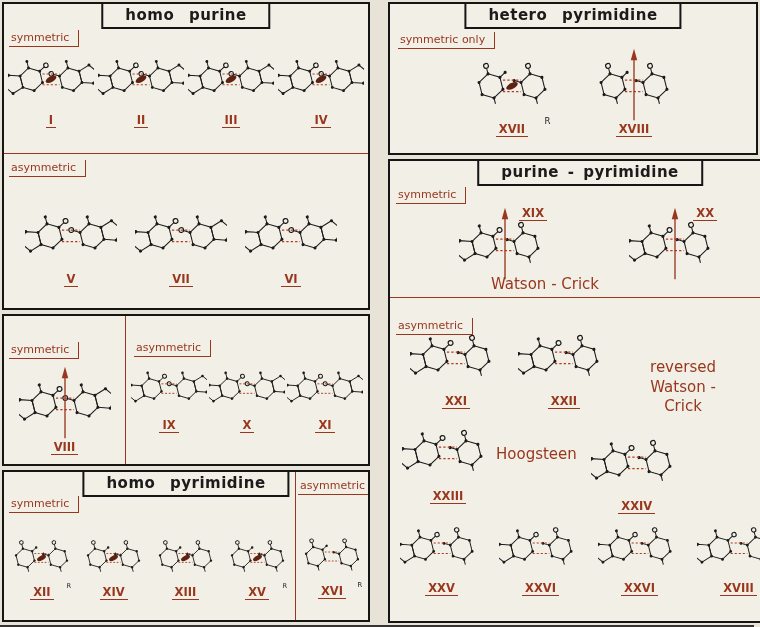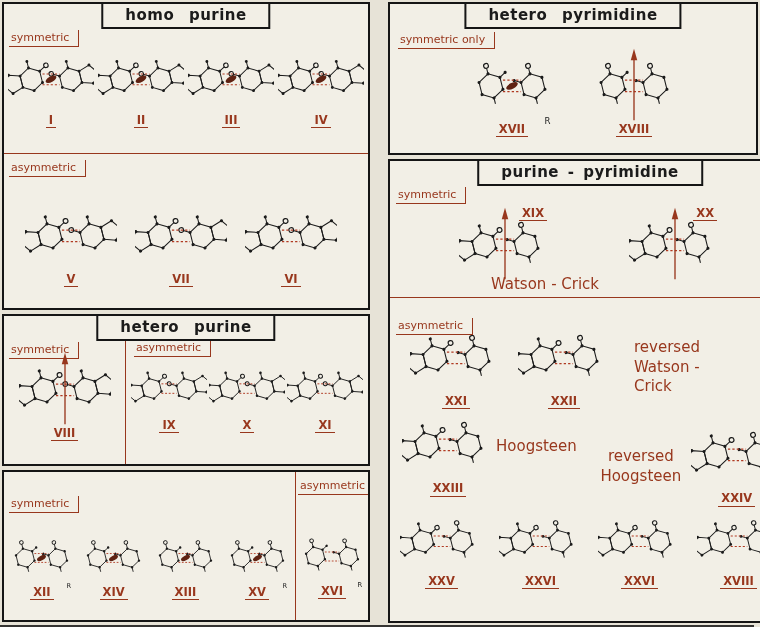--- a/index.html
+++ b/index.html
@@ -55,21 +55,21 @@
   
   .s-hpu-sym{height:150px;border-bottom:1px solid var(--accent,#98371d)}
   .s-hpu-sym .structures{padding:34px 2px 0}
   .s-hpu-sym .structure svg{width:86px;height:79px}
   .s-hpu-asym{height:152px}
   .s-hpu-asym .structures{padding:38px 22px 0 12px}
 
   
   .pb-body{display:flex;height:100%}
   .pb-sym{width:122px;flex:none;border-right:1px solid var(--accent,#98371d)}
-  .pb-sym .structures{padding-top:30px;justify-content:center}
+  .pb-sym .structures{padding-top:44px;justify-content:center}
   .pb-asym{flex:1}
   .pb-asym .structures{padding:36px 4px 0}
   .pb-asym .structure svg{width:76px;height:70px}
 
   
   .pc-body{display:flex;height:100%}
   .pc-sym{width:292px;flex:none;border-right:1px solid var(--accent,#98371d)}
   .pc-sym .structures{padding:52px 2px 0}
   .pc-sym .structure svg{width:71px;height:65px}
   .pc-asym{flex:1}
@@ -81,21 +81,21 @@
   .pd-body .structures{padding-top:38px;justify-content:center;gap:30px}
 
   
   .pe-sym{height:137px;border-bottom:1px solid var(--accent,#98371d)}
   .pe-sym .structures{padding-top:27px;justify-content:center;gap:78px}
   .pe-wc{position:absolute;left:20px;bottom:3px;width:270px;text-align:center}
   .pe-asym{height:323px}
   .pe-row{display:flex;align-items:flex-start}
   .pe-row1{margin-top:16px;padding-left:12px}
   .pe-row1 .structures{width:216px;flex:none}
-  .ann-rwc{width:98px;text-align:left;margin:24px 0 0 16px}
+  .ann-rwc{width:98px;text-align:center;margin:44px 0 0 16px}
   .pe-row2{margin-top:-8px;padding-left:12px;align-items:flex-start}
   .ann-h{margin:36px 6px 0 2px;white-space:nowrap}
   .ann-rh{width:84px;text-align:center;margin:46px 0 0 16px}
   .st-xxiv{margin-left:8px;margin-top:10px}
   .pe-row3{margin-top:-6px}
   .pe-row3 .structures{flex:1;padding:0 2px}
   .pe-row3 .structure svg{width:84px;height:77px}
 
   .page-edge{position:absolute;left:0;bottom:0;width:754px;height:2px;background:var(--border,#151515);opacity:.85}
 </style>
@@ -431,21 +431,20 @@
                 <line x1="38.5" y1="52" x2="57.5" y2="52"></line>
               </g>
             </svg>
             <span class="numeral">VI</span>
           </div>
         </div>
     </div>
   </section>
 
   <section class="panel p-hetero-purine">
-    <div class="panel-title">hetero purine</div>
     <div class="pb-body">
       <div class="sec pb-sym">
         <span class="sec-label lbl-b-sym">symmetric</span>
         <div class="structures">
             <div class="structure">
               <svg viewBox="0 0 96 88">
                 <g transform="translate(26 46) rotate(-14) scale(1 1)" stroke="#1b1b1b" fill="none" stroke-width="1.1">
                   <polygon points="11.26,6.5 0,13 -11.26,6.5 -11.26,-6.5 0,-13 11.26,-6.5"></polygon>
                   <polygon points="-11.26,6.5 -23.6,10.5 -31.3,0 -23.6,-10.5 -11.26,-6.5"></polygon>
                   <line x1="0" y1="-13" x2="0" y2="-20.5"></line>
@@ -631,20 +630,21 @@
                 </g>
               </svg>
               <span class="numeral">XI</span>
             </div>
           </div>
       </div>
     </div>
   </section>
 
   <section class="panel p-homo-pyrimidine">
+    <div class="panel-title">homo pyrimidine</div>
     <div class="pc-body">
       <div class="sec pc-sym">
         <span class="sec-label lbl-c-sym">symmetric</span>
         <div class="structures">
             <div class="structure">
               <svg viewBox="0 0 96 88">
                 <g transform="translate(26 46) rotate(-14) scale(1 1)" stroke="#1b1b1b" fill="none" stroke-width="1.1">
                   <polygon points="11.26,6.5 0,13 -11.26,6.5 -11.26,-6.5 0,-13 11.26,-6.5"></polygon>
                   <line x1="0" y1="-13" x2="0" y2="-19.3"></line>
                   <circle cx="0" cy="-21.6" r="2.5" fill="none" stroke-width="1.25"></circle>
@@ -1158,21 +1158,20 @@
                 </g>
                 <g stroke="#b03a22" stroke-width="1.2" stroke-dasharray="2.4 2.2">
                   <line x1="38.5" y1="40" x2="57.5" y2="40"></line>
                   <line x1="38.5" y1="52" x2="57.5" y2="52"></line>
                 </g>
               </svg>
               <span class="numeral">XXIII</span>
             </div>
           </div>
         <div class="annotation ann-h">Hoogsteen</div>
-        <div class="annotation ann-rh">reversed Hoogsteen</div>
         <div class="structures st-xxiv">
             <div class="structure">
               <svg viewBox="0 0 96 88">
                 <g transform="translate(26 46) rotate(-14) scale(1 1)" stroke="#1b1b1b" fill="none" stroke-width="1.1">
                   <polygon points="11.26,6.5 0,13 -11.26,6.5 -11.26,-6.5 0,-13 11.26,-6.5"></polygon>
                   <polygon points="-11.26,6.5 -23.6,10.5 -31.3,0 -23.6,-10.5 -11.26,-6.5"></polygon>
                   <line x1="0" y1="-13" x2="0" y2="-20.5"></line>
                   <line x1="11.26" y1="-6.5" x2="17.8" y2="-10.2"></line>
                   <circle cx="19.6" cy="-11.2" r="2.5" fill="none" stroke-width="1.25"></circle>
                   <line x1="-31.3" y1="0" x2="-37" y2="3.8"></line>

